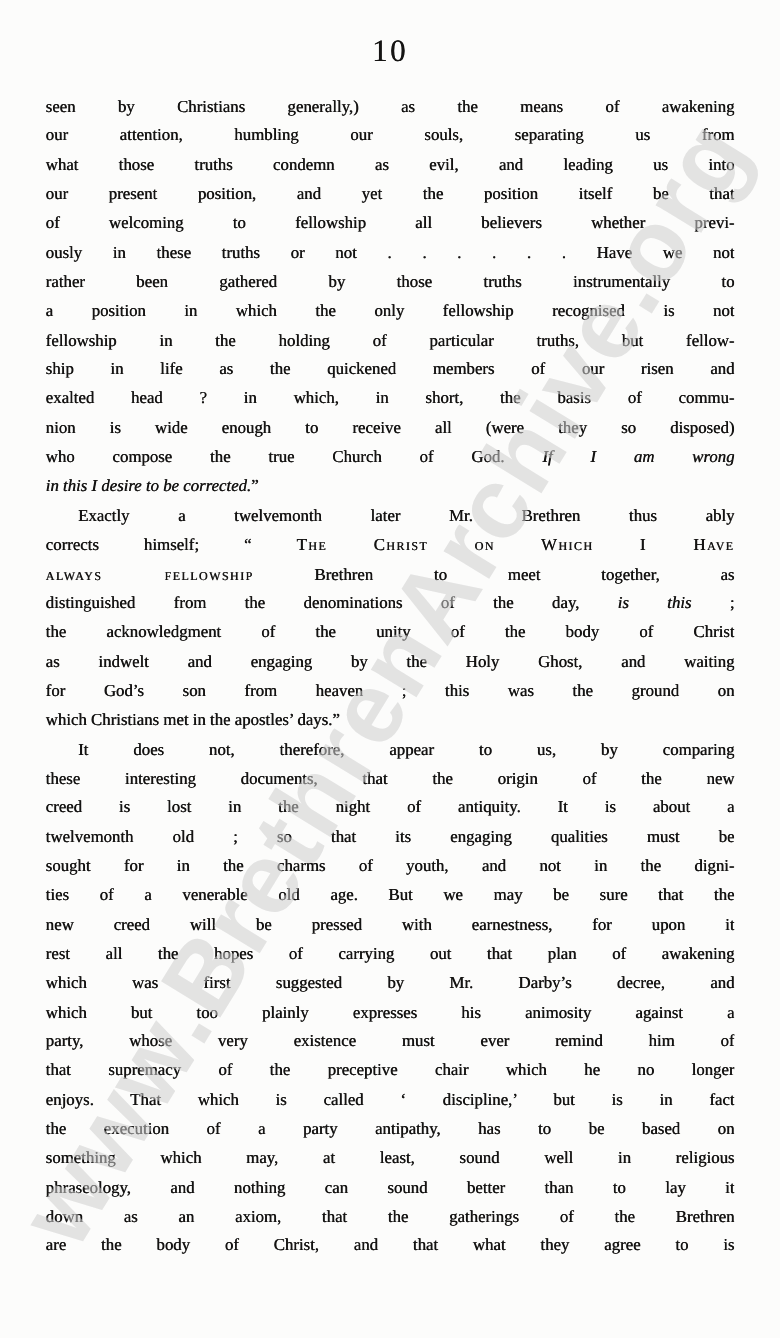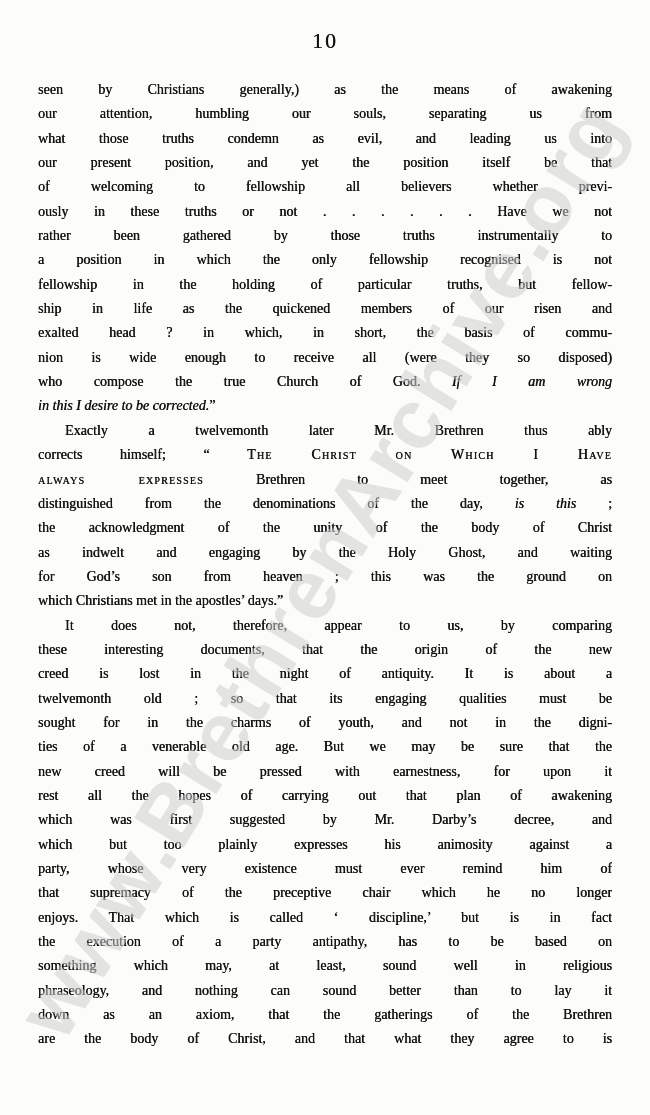--- a/index.html
+++ b/index.html
@@ -11,21 +11,21 @@
     overflow: hidden;
     font-family: "Liberation Serif", "DejaVu Serif", serif;
     color: #151413;
   }
   .folio {
     position: absolute;
     top: 28px;
     left: 0;
     width: 100%;
     text-align: center;
-    font-size: 22px;
+    font-size: 26px;
     letter-spacing: 2px;
     text-shadow: 0.3px 0 0 currentColor;
   }
   .text-block {
     position: absolute;
     left: 38px;
     top: 78px;
     width: 574px;
     font-size: 14px;
   }
@@ -72,21 +72,21 @@
       <div class="line"><span>rather been gathered by those truths instrumentally to</span></div>
       <div class="line"><span>a position in which the only fellowship recognised is not</span></div>
       <div class="line"><span>fellowship in the holding of particular truths, but fellow-</span></div>
       <div class="line"><span>ship in life as the quickened members of our risen and</span></div>
       <div class="line"><span>exalted head ? in which, in short, the basis of commu-</span></div>
       <div class="line"><span>nion is wide enough to receive all (were they so disposed)</span></div>
       <div class="line"><span>who compose the true Church of God. </span><span class="it">If I am wrong</span></div>
       <div class="line end"><span class="it">in this I desire to be corrected.</span><span>”</span></div>
       <div class="line indent"><span>Exactly a twelvemonth later Mr. Brethren thus ably</span></div>
       <div class="line"><span>corrects himself; “ </span><span class="sc">The Christ on Which I Have</span></div>
-      <div class="line"><span class="sc">always expresses</span><span> Brethren to meet together, as</span></div>
+      <div class="line"><span class="sc">always fellowship</span><span> Brethren to meet together, as</span></div>
       <div class="line"><span>distinguished from the denominations of the day, </span><span class="it">is this</span><span> ;</span></div>
       <div class="line"><span>the acknowledgment of the unity of the body of Christ</span></div>
       <div class="line"><span>as indwelt and engaging by the Holy Ghost, and waiting</span></div>
       <div class="line"><span>for God’s son from heaven ; this was the ground on</span></div>
       <div class="line end"><span>which Christians met in the apostles’ days.”</span></div>
       <div class="line indent"><span>It does not, therefore, appear to us, by comparing</span></div>
       <div class="line"><span>these interesting documents, that the origin of the new</span></div>
       <div class="line"><span>creed is lost in the night of antiquity. It is about a</span></div>
       <div class="line"><span>twelvemonth old ; so that its engaging qualities must be</span></div>
       <div class="line"><span>sought for in the charms of youth, and not in the digni-</span></div>

